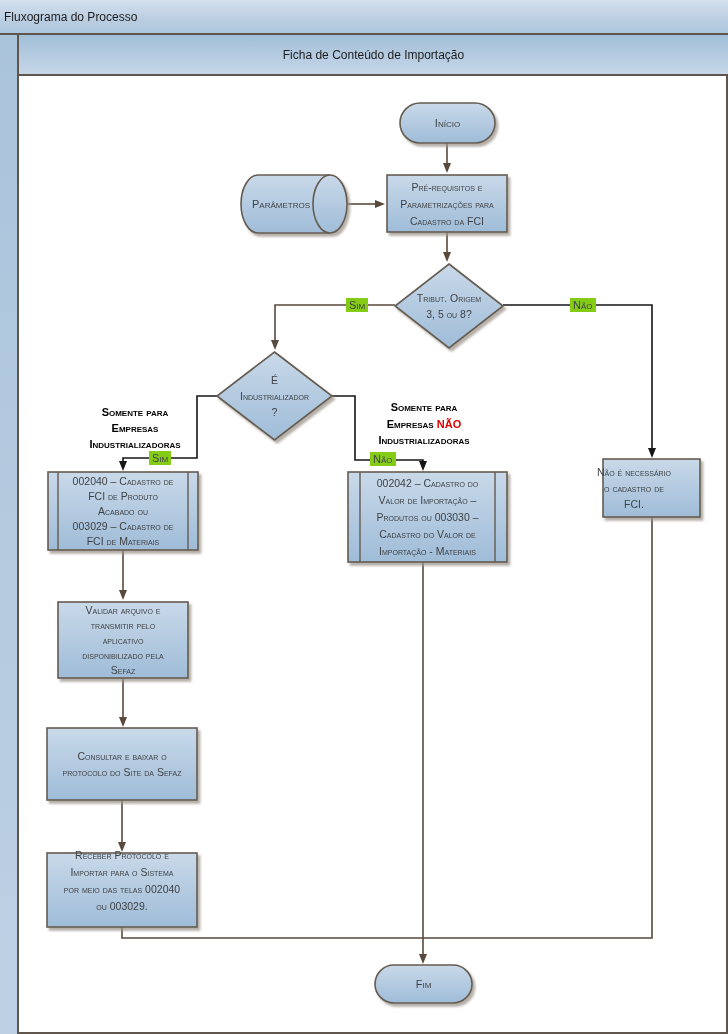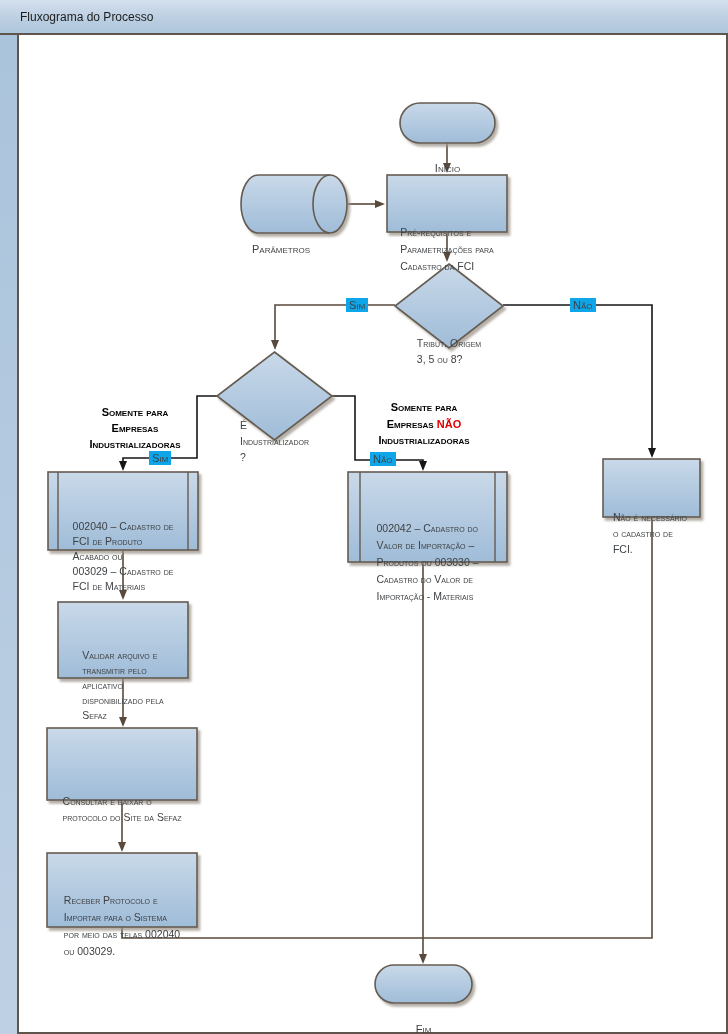--- a/index.html
+++ b/index.html
@@ -4,49 +4,52 @@
 <style>
   html,body{margin:0;padding:0;background:#fff;}
   body{font-family:"Liberation Sans", sans-serif;}
   .page{position:relative;width:728px;height:1034px;background:#fff;
         box-shadow:inset 0 0 0 2px #5f554c;overflow:hidden;}
   
   .titlebar{position:absolute;left:0;top:0;width:728px;height:33px;
     background:linear-gradient(180deg,#d4e0ee 0%,#bccfe2 55%,#aec7dd 100%);
     border-bottom:2px solid #5f554c;box-sizing:content-box;
     display:flex;align-items:center;padding-left:0;}
-  .titlebar span{font-size:12px;color:#1c1c1c;padding-left:4px;margin-left:16px;}
+  .titlebar span{font-size:12px;color:#1c1c1c;padding-left:4px;}
   .lane-strip{position:absolute;left:0;top:35px;width:17px;height:999px;
     background:linear-gradient(180deg,#aac4db,#bed0e4);
     border-right:2px solid #5f554c;}
   .lane-header{position:absolute;left:19px;top:35px;width:709px;height:39px;
     background:linear-gradient(180deg,#a2bfd9 0%,#c6d6e7 100%);
     border-bottom:2px solid #5f554c;
     display:flex;align-items:center;justify-content:center;}
   .lane-header span{font-size:12px;color:#1c1c1c;}
   
   svg.diagram{position:absolute;left:0;top:0;width:728px;height:1034px;}
   .txt{position:absolute;display:flex;align-items:center;justify-content:center;
-       white-space:pre-line;color:#3f4245;
-       font-variant:small-caps;font-size:10.5px;line-height:15px;z-index:5;margin-top:45px;}
+       text-align:center;white-space:pre-line;color:#3f4245;
+       font-variant:small-caps;font-size:10.5px;line-height:15px;z-index:5;}
   .note{position:absolute;text-align:center;white-space:pre-line;color:#000;
         font-variant:small-caps;font-weight:bold;font-size:11px;line-height:16px;z-index:5;}
   .red{color:#e00000;}
-  .edge-label{position:absolute;z-index:6;background:#0ea5e9;padding:0 3px;
+  .edge-label{position:absolute;z-index:6;background:#84cc16;padding:0 3px;
         color:#3f4245;font-variant:small-caps;font-size:11px;line-height:14px;height:14px;}
 </style>
 </head>
 <body>
 
 <div class="page">
 
   <div class="titlebar">
     <span>Fluxograma do Processo</span>
   </div>
   <div class="lane-strip"></div>
+  <div class="lane-header">
+    <span>Ficha de Conteúdo de Importação</span>
+  </div>
 
   <svg class="diagram" viewBox="0 0 728 1034" xmlns="http://www.w3.org/2000/svg">
     <defs>
       <linearGradient id="g" x1="0" y1="0" x2="0" y2="1">
         <stop offset="0" stop-color="#c9d9e9"></stop>
           <stop offset="1" stop-color="#9fbcd8"></stop>
       </linearGradient>
       <filter id="sh" x="-20%" y="-20%" width="150%" height="150%">
         <feDropShadow dx="2.5" dy="3" stdDeviation="0.8" flood-color="#9d948b" flood-opacity="0.75"></feDropShadow>
       </filter>
@@ -115,21 +118,21 @@
   <div class="txt" style="left:60px;top:474px;width:126px;height:74px;line-height:15px;">002040 – Cadastro de
 FCI de Produto
 Acabado ou
 003029 – Cadastro de
 FCI de Materiais</div>
   <div class="txt" style="left:361px;top:474px;width:133px;height:86px;line-height:17px;">002042 – Cadastro do
 Valor de Importação –
 Produtos ou 003030 –
 Cadastro do Valor de
 Importação - Materiais</div>
-  <div class="txt" style="left:603px;top:461px;width:94px;height:54px;line-height:16px;">Não é necessário
+  <div class="txt" style="left:587px;top:461px;width:94px;height:54px;line-height:16px;">Não é necessário
 o cadastro de
 FCI.</div>
   <div class="txt" style="left:58px;top:604px;width:130px;height:72px;line-height:15px;">Validar arquivo e
 transmitir pelo
 aplicativo
 disponibilizado pela
 Sefaz</div>
   <div class="txt" style="left:47px;top:730px;width:150px;height:68px;line-height:16px;">Consultar e baixar o
 protocolo do Site da Sefaz</div>
   <div class="txt" style="left:47px;top:855px;width:150px;height:52px;line-height:17px;">Receber Protocolo e

